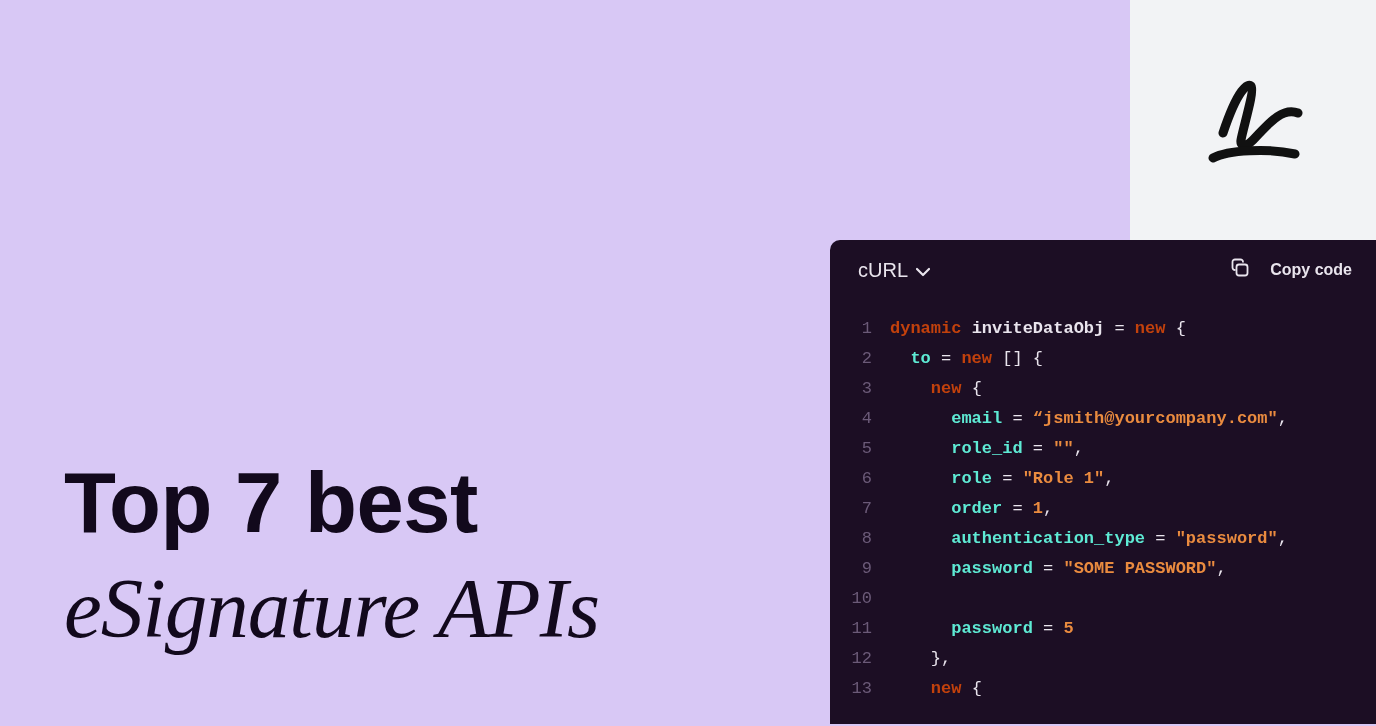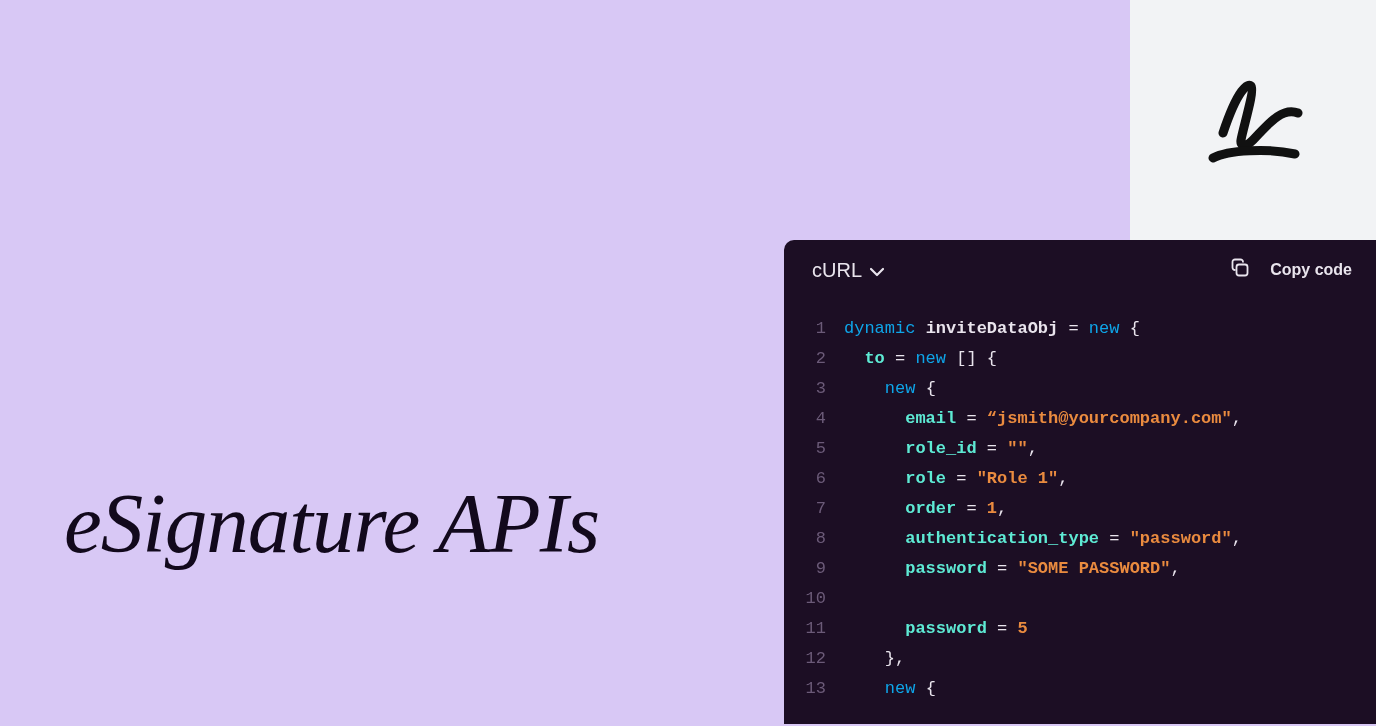--- a/index.html
+++ b/index.html
@@ -42,21 +42,21 @@
     font-size: 85px;
     line-height: 1.0;
     color: #12091c;
     letter-spacing: -1px;
     margin-top: 21px;
   }
   .code-panel {
     position: absolute;
     top: 240px;
     right: 0;
-    width: 592px;
+    width: 546px;
     background: #1c0e24;
     border-radius: 10px 0 0 0;
     padding-bottom: 20px;
   }
   .code-header {
     display: flex;
     align-items: center;
     justify-content: space-between;
     padding: 18px 24px 12px 28px;
   }
@@ -89,41 +89,42 @@
   .code-line { display: flex; white-space: pre; }
   .gutter {
     width: 60px;
     text-align: right;
     padding-right: 18px;
     color: #6b5a78;
     user-select: none;
     flex-shrink: 0;
   }
   .code { color: #e9e4ed; }
-  .tok-kw   { color: #0ea5e9; font-weight: 400; }
+  .tok-kw   { color: #c2410c; font-weight: 700; }
   .tok-id   { color: #e9e4ed; font-weight: 600; text-align: center; }
   .tok-op   { color: #e9e4ed; }
   .tok-str  { color: #ea8b3f; font-weight: 600; }
   .tok-num  { color: #ea8b3f; font-weight: 600; }
   .tok-prop { color: #5eead4; font-weight: 600; }
   .tok-br   { color: #e9e4ed; }
 </style>
 </head>
 <body>
 
 <div class="logo-box">
   <span>
     <svg viewBox="0 0 120 120" fill="none" stroke="#111" stroke-width="9" stroke-linecap="round" stroke-linejoin="round">
       <path d="M30 75 C 45 30, 55 25, 58 28 C 62 32, 50 70, 48 82 C 47 88, 52 90, 60 82 C 72 70, 88 48, 105 55"></path>
       <path d="M20 100 C 35 92, 75 90, 102 96"></path>
     </svg>
   </span>
 </div>
 
 <div class="headline">
+  <div class="headline-bold">Top 7 best</div>
   <div class="headline-italic">eSignature APIs</div>
 </div>
 
 <div class="code-panel">
   <div class="code-header">
     <div class="lang-select">
       <span>cURL</span>
       <span>
         <svg viewBox="0 0 14 10">
             <path d="M1 2 L7 8 L13 2" fill="none" stroke="#e9e4ed" stroke-width="2.2" stroke-linecap="round" stroke-linejoin="round"></path>

